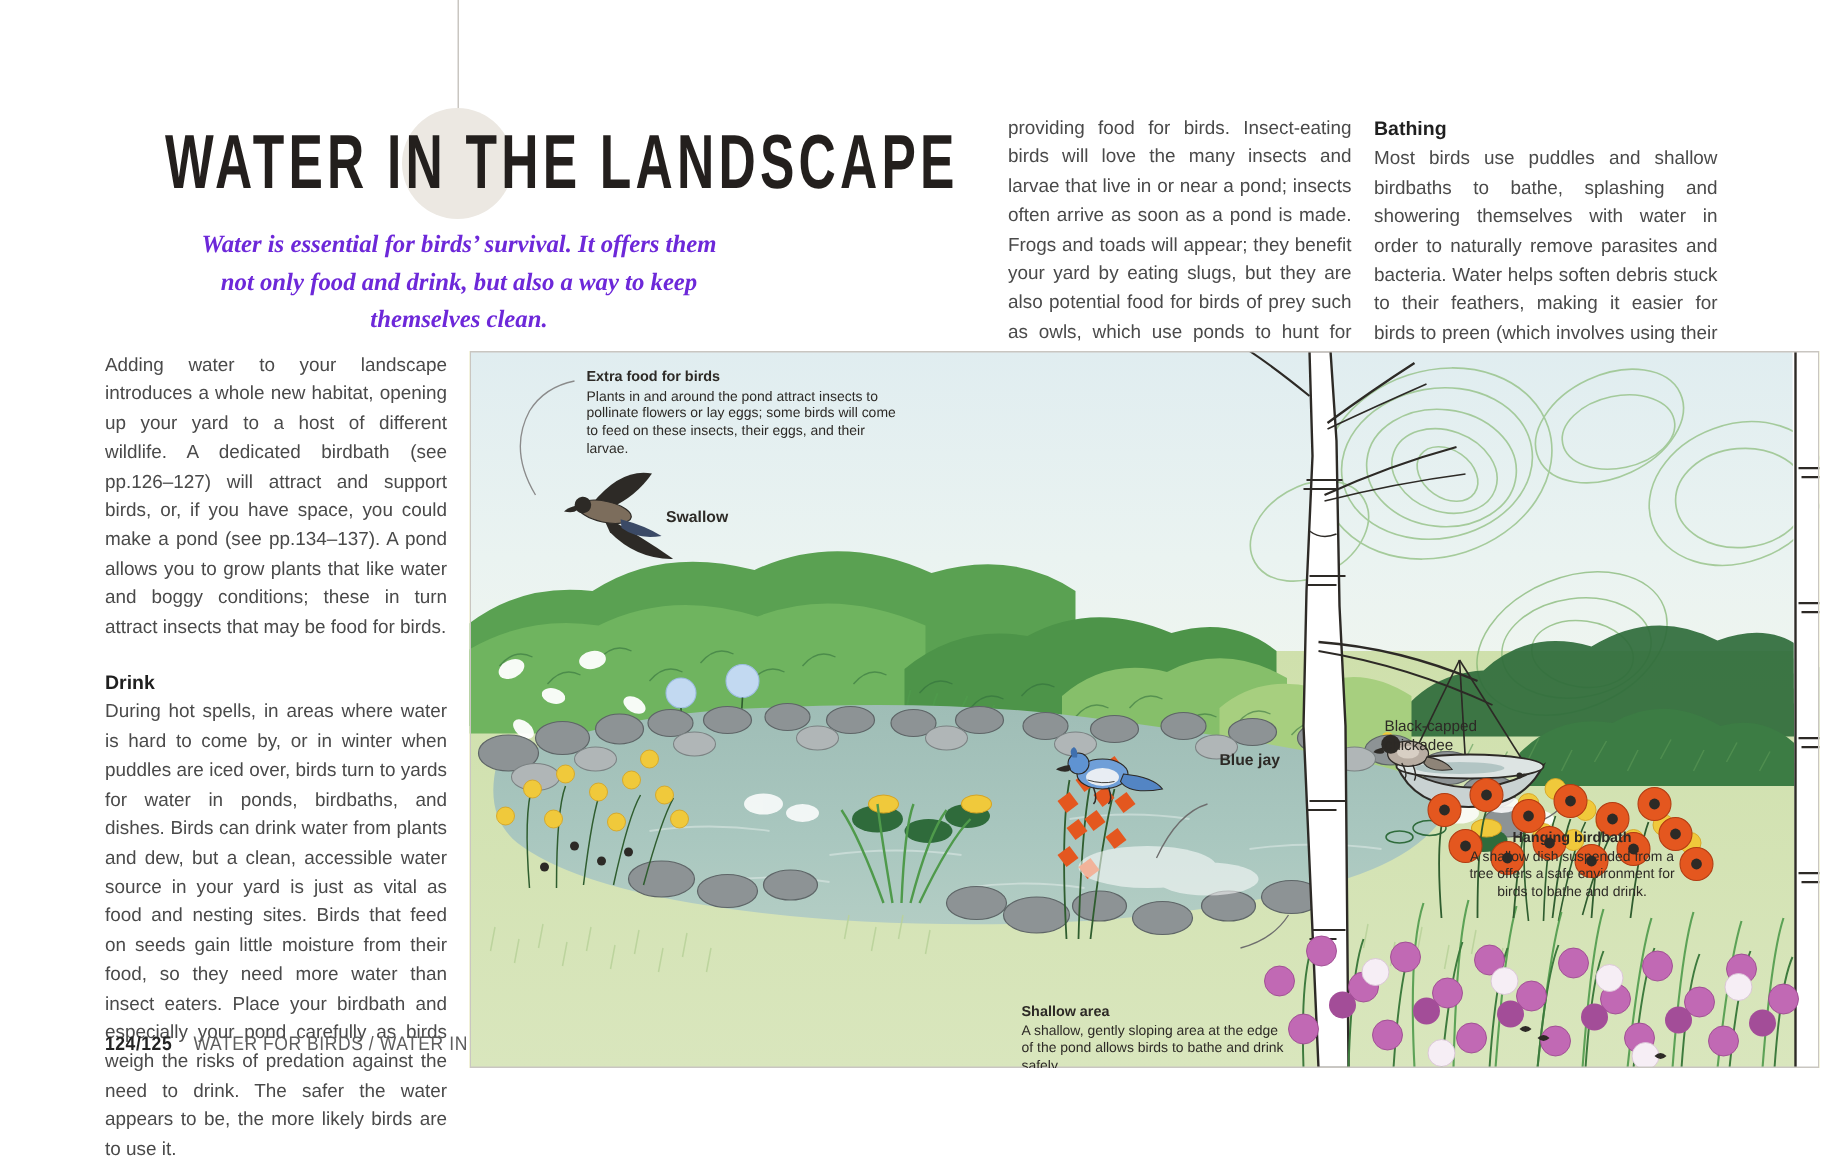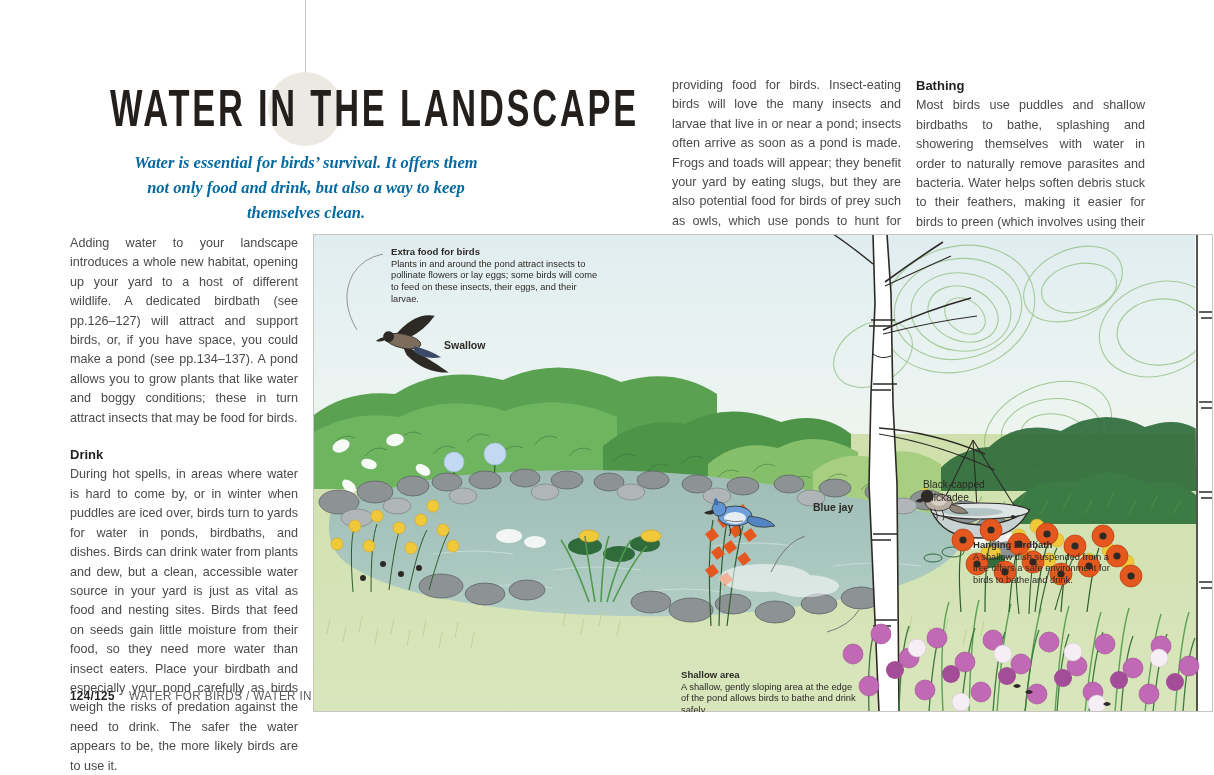--- a/index.html
+++ b/index.html
@@ -35,21 +35,21 @@
     transform-origin:left top;
     white-space:nowrap;
   }
 
   
   .standfirst{
     position:absolute;left:126px;top:150px;width:360px;
     font-family:"Liberation Serif", serif;
     font-weight:700;font-style:italic;
     font-size:16.5px;line-height:25px;
-    text-align:center;color:#0369a1;
+    text-align:center;color:#6d28d9;
   }
 
   
   .col{
     position:absolute;
     font-size:12.6px;
     line-height:19.4px;
     text-align:justify;
     color:#4a4a4a;
   }
@@ -86,21 +86,21 @@
   
   .callout{position:absolute;color:#2d2a26;}
   .callout .ct{font-weight:700;font-size:9.6px;line-height:12.5px;}
   .callout .cb{font-size:9.3px;line-height:11.9px;}
 
   #co-extra{left:78px;top:12px;width:215px;}
   #co-swallow{left:131px;top:105px;font-weight:700;font-size:10.5px;}
   #co-bluejay{left:500px;top:267px;font-weight:700;font-size:10.5px;}
   #co-chick{left:610px;top:244px;width:86px;text-align:left;
             font-weight:400;font-size:10.2px;line-height:13px;}
-  #co-bath{left:660px;top:305px;width:150px;text-align:left;}
+  #co-bath{left:660px;top:319px;width:150px;text-align:center;}
   #co-shallow{left:368px;top:390px;width:180px;text-align:left;margin-top:45px;}
   #co-caption{left:18px;top:403px;width:216px;font-size:10.4px;
               line-height:14.2px;color:#2d2a26;}
 </style>
 </head>
 <body>
 
 <div class="page">
 
   <div class="spine-line"></div>

